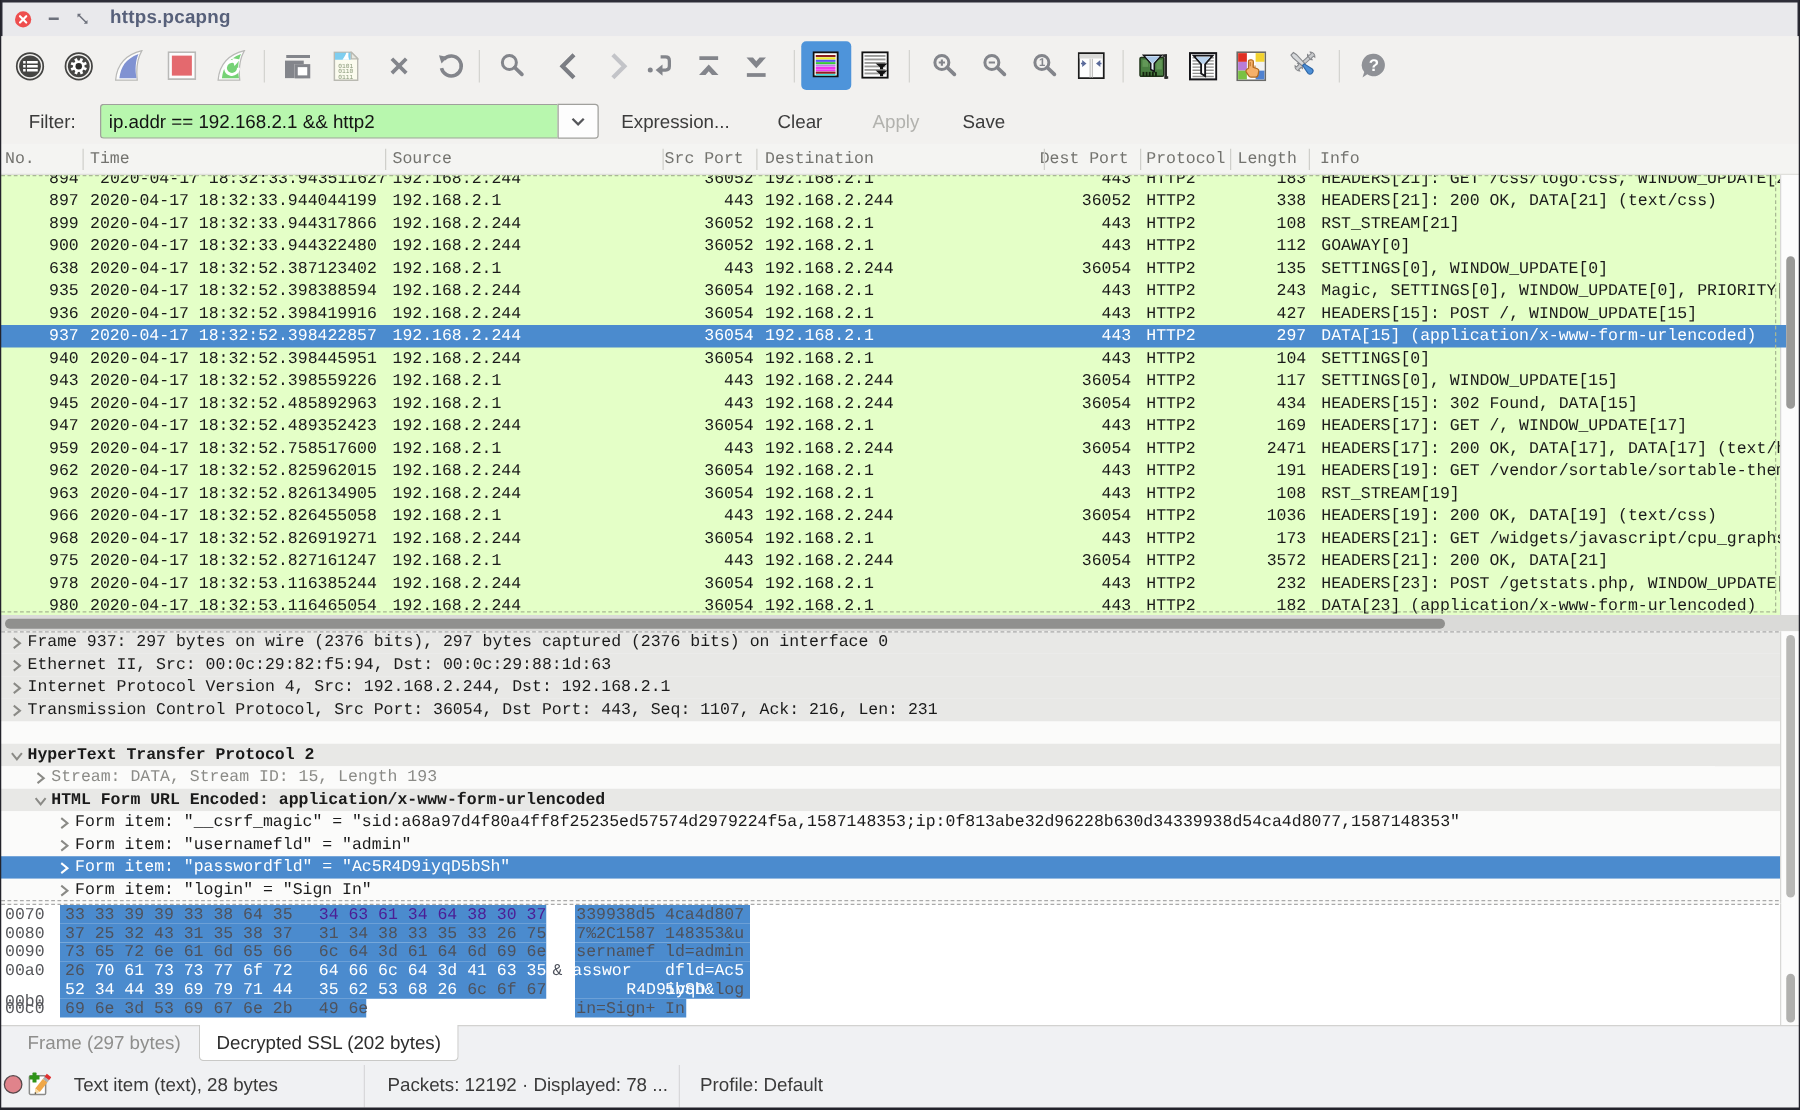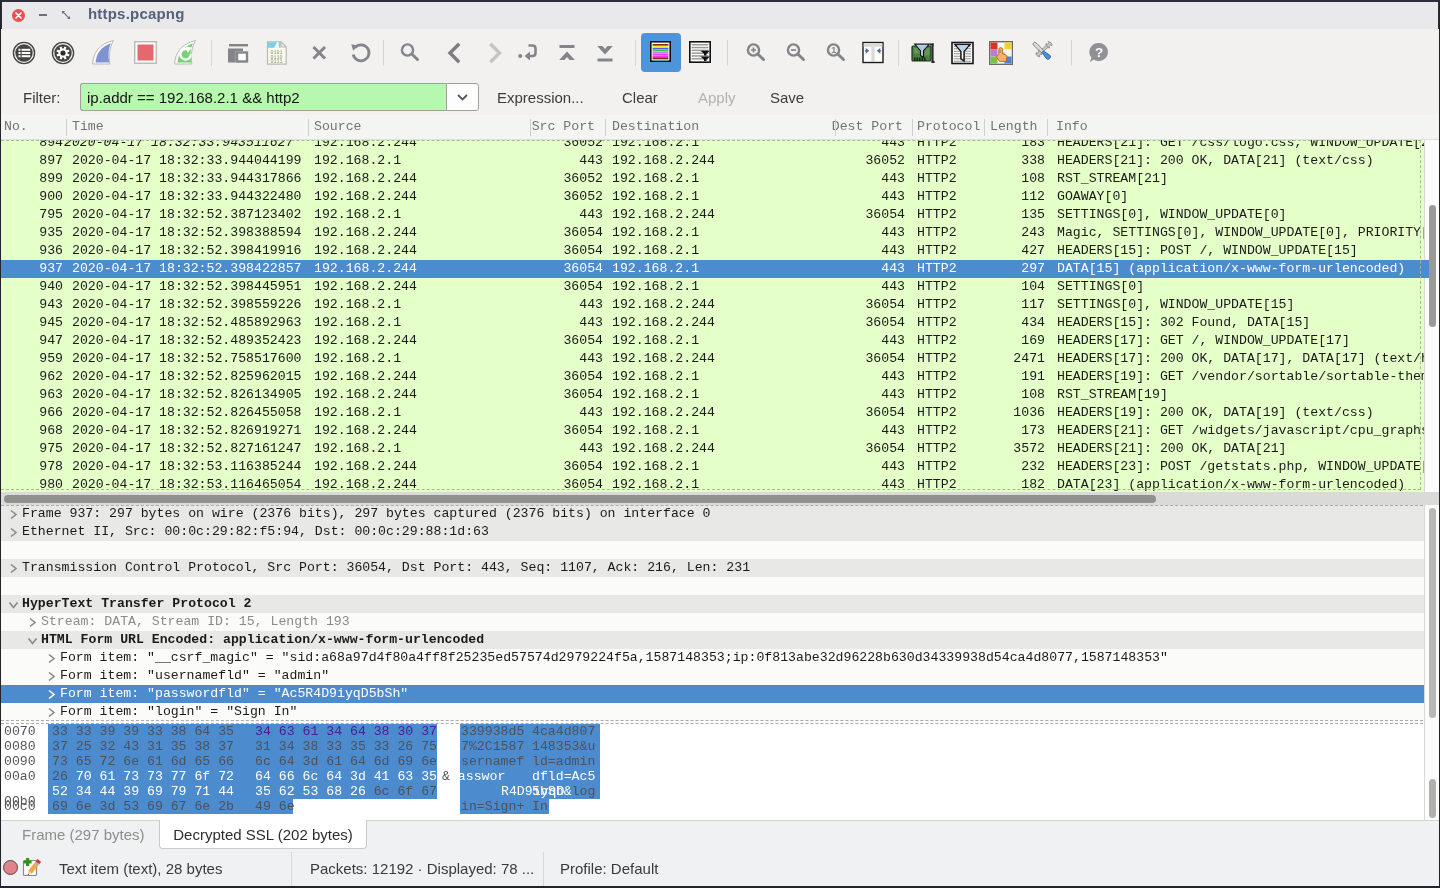--- a/index.html
+++ b/index.html
@@ -252,21 +252,21 @@
 <div class="abs" style="left:308px;top:119px;width:1px;height:17px;background:#cfcfcb;"></div>
 <div class="abs" style="left:530px;top:119px;width:1px;height:17px;background:#cfcfcb;"></div>
 <div class="abs" style="left:605px;top:119px;width:1px;height:17px;background:#cfcfcb;"></div>
 <div class="abs" style="left:835px;top:119px;width:1px;height:17px;background:#cfcfcb;"></div>
 <div class="abs" style="left:912px;top:119px;width:1px;height:17px;background:#cfcfcb;"></div>
 <div class="abs" style="left:984px;top:119px;width:1px;height:17px;background:#cfcfcb;"></div>
 <div class="abs" style="left:1047px;top:119px;width:1px;height:17px;background:#cfcfcb;"></div>
 <div class="abs" style="left:0;top:140px;width:1424px;height:352px;background:#e4ffc7;overflow:hidden;">
 <div class="abs" style="left:0;top:-6px;width:1424px;height:18px;color:#1a1a1a;">
 <span class="abs mono" style="right:1361px;top:0;line-height:18px;">894</span>
-<span class="abs mono" style="left:64px;top:0;line-height:18px;font-style:italic;">2020-04-17 18:32:33.943511627</span>
+<span class="abs mono" style="left:80px;top:0;line-height:18px;">2020-04-17 18:32:33.943511627</span>
 <span class="abs mono" style="left:314px;top:0;line-height:18px;">192.168.2.244</span>
 <span class="abs mono" style="right:821px;top:0;line-height:18px;">36052</span>
 <span class="abs mono" style="left:612px;top:0;line-height:18px;">192.168.2.1</span>
 <span class="abs mono" style="right:519px;top:0;line-height:18px;">443</span>
 <span class="abs mono" style="left:917px;top:0;line-height:18px;">HTTP2</span>
 <span class="abs mono" style="right:379px;top:0;line-height:18px;">183</span>
 <span class="abs mono" style="left:1057px;top:0;line-height:18px;">HEADERS[21]: GET /css/logo.css, WINDOW_UPDATE[21]</span>
 </div>
 <div class="abs" style="left:0;top:12px;width:1424px;height:18px;color:#1a1a1a;">
 <span class="abs mono" style="right:1361px;top:0;line-height:18px;">897</span>
@@ -295,21 +295,21 @@
 <span class="abs mono" style="left:72px;top:0;line-height:18px;">2020-04-17 18:32:33.944322480</span>
 <span class="abs mono" style="left:314px;top:0;line-height:18px;">192.168.2.244</span>
 <span class="abs mono" style="right:821px;top:0;line-height:18px;">36052</span>
 <span class="abs mono" style="left:612px;top:0;line-height:18px;">192.168.2.1</span>
 <span class="abs mono" style="right:519px;top:0;line-height:18px;">443</span>
 <span class="abs mono" style="left:917px;top:0;line-height:18px;">HTTP2</span>
 <span class="abs mono" style="right:379px;top:0;line-height:18px;">112</span>
 <span class="abs mono" style="left:1057px;top:0;line-height:18px;">GOAWAY[0]</span>
 </div>
 <div class="abs" style="left:0;top:66px;width:1424px;height:18px;color:#1a1a1a;">
-<span class="abs mono" style="right:1361px;top:0;line-height:18px;">795</span>
+<span class="abs mono" style="right:1361px;top:0;line-height:18px;">638</span>
 <span class="abs mono" style="left:72px;top:0;line-height:18px;">2020-04-17 18:32:52.387123402</span>
 <span class="abs mono" style="left:314px;top:0;line-height:18px;">192.168.2.1</span>
 <span class="abs mono" style="right:821px;top:0;line-height:18px;">443</span>
 <span class="abs mono" style="left:612px;top:0;line-height:18px;">192.168.2.244</span>
 <span class="abs mono" style="right:519px;top:0;line-height:18px;">36054</span>
 <span class="abs mono" style="left:917px;top:0;line-height:18px;">HTTP2</span>
 <span class="abs mono" style="right:379px;top:0;line-height:18px;">135</span>
 <span class="abs mono" style="left:1057px;top:0;line-height:18px;">SETTINGS[0], WINDOW_UPDATE[0]</span>
 </div>
 <div class="abs" style="left:0;top:84px;width:1424px;height:18px;color:#1a1a1a;">
@@ -489,20 +489,26 @@
 <svg class="abs" style="left:8px;top:4px" width="10" height="11">
         <path d="M3 1.5 L8 5.5 L3 9.5" fill="none" stroke="#8a8a86" stroke-width="1.6"></path>
       </svg>
 <span class="abs mono" style="left:22px;top:0;line-height:18px;color:#1a1a1a;font-weight:normal;">Frame 937: 297 bytes on wire (2376 bits), 297 bytes captured (2376 bits) on interface 0</span>
 </div>
 <div class="abs" style="left:0;top:18px;width:1440px;height:18px;background:#e8e8e6;">
 <svg class="abs" style="left:8px;top:4px" width="10" height="11">
         <path d="M3 1.5 L8 5.5 L3 9.5" fill="none" stroke="#8a8a86" stroke-width="1.6"></path>
       </svg>
 <span class="abs mono" style="left:22px;top:0;line-height:18px;color:#1a1a1a;font-weight:normal;">Ethernet II, Src: 00:0c:29:82:f5:94, Dst: 00:0c:29:88:1d:63</span>
+</div>
+<div class="abs" style="left:0;top:36px;width:1440px;height:18px;background:#e8e8e6;">
+<svg class="abs" style="left:8px;top:4px" width="10" height="11">
+        <path d="M3 1.5 L8 5.5 L3 9.5" fill="none" stroke="#8a8a86" stroke-width="1.6"></path>
+      </svg>
+<span class="abs mono" style="left:22px;top:0;line-height:18px;color:#1a1a1a;font-weight:normal;">Internet Protocol Version 4, Src: 192.168.2.244, Dst: 192.168.2.1</span>
 </div>
 <div class="abs" style="left:0;top:54px;width:1440px;height:18px;background:#e8e8e6;">
 <svg class="abs" style="left:8px;top:4px" width="10" height="11">
         <path d="M3 1.5 L8 5.5 L3 9.5" fill="none" stroke="#8a8a86" stroke-width="1.6"></path>
       </svg>
 <span class="abs mono" style="left:22px;top:0;line-height:18px;color:#1a1a1a;font-weight:normal;">Transmission Control Protocol, Src Port: 36054, Dst Port: 443, Seq: 1107, Ack: 216, Len: 231</span>
 </div>
 <div class="abs" style="left:0;top:90px;width:1440px;height:18px;background:#e8e8e6;">
 <svg class="abs" style="left:8px;top:5px" width="11" height="10">
         <path d="M1.5 2.5 L5.5 7.5 L9.5 2.5" fill="none" stroke="#8a8a86" stroke-width="1.6"></path>

